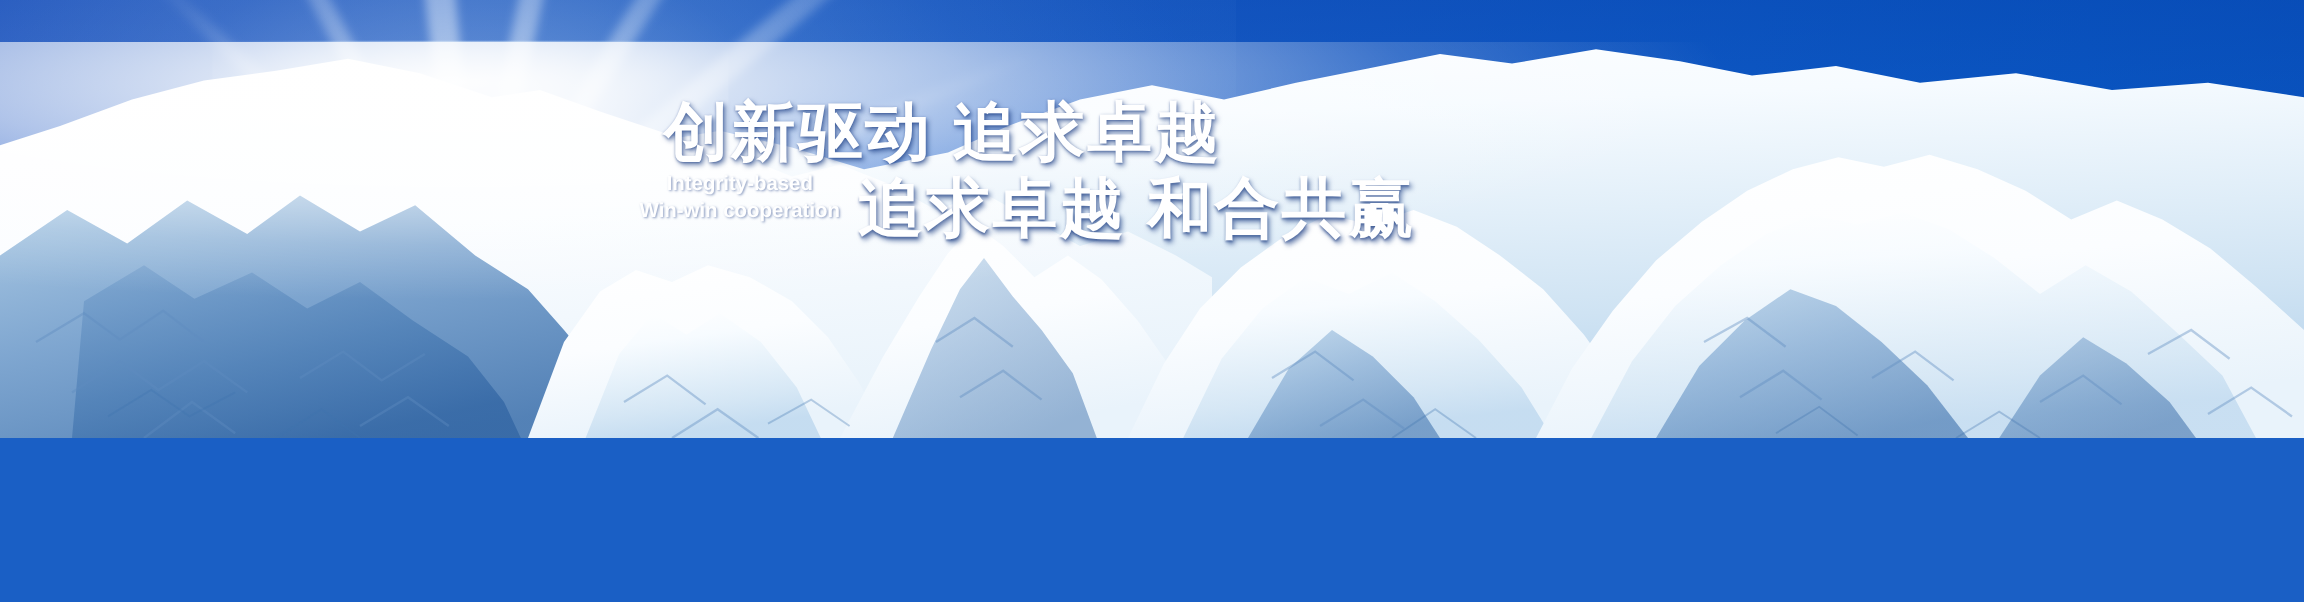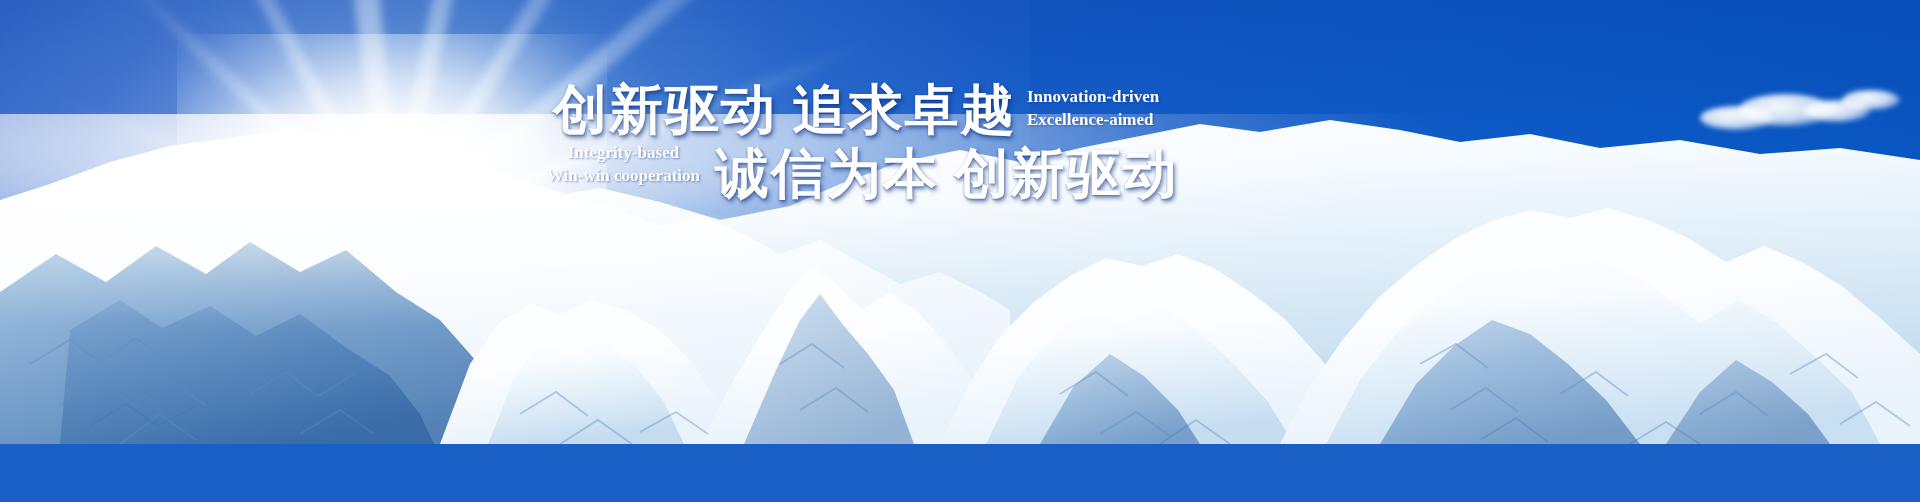--- a/index.html
+++ b/index.html
@@ -7,23 +7,22 @@
   html, body {
     width:1920px; height:502px;
     overflow:hidden;
     background:#1a5fc5;
     font-family:"Liberation Sans", sans-serif;
   }
 
   #banner {
     position:relative;
     width:1920px;
-    height:444px;
+    height:365px;
     overflow:hidden;
-    font-family:Liberation Serif, serif;
   }
 
   
   .sky {
     position:absolute; inset:0;
     background:
       linear-gradient(100deg,
         #2f62c9 0%,
         #2a63ca 12%,
         #2566cc 24%,
@@ -290,26 +289,22 @@
       </g>
 
       <rect x="0" y="0" width="1920" height="330" fill="url(#sunWash)"></rect>
     </svg>
   </div>
 
   <div class="text-layer">
 
     <div class="cn-line" id="cn-line-1">创新驱动  追求卓越</div>
 
-    <div class="en-block" id="en-block-right">
-      <div>Innovation-driven</div>
-      <div>Excellence-aimed</div>
-    </div>
 
     <div class="en-block" id="en-block-left">
       <div>Integrity-based</div>
       <div>Win-win cooperation</div>
     </div>
 
-    <div class="cn-line" id="cn-line-2">诚信为本  创新驱动</div>
+    <div class="cn-line" id="cn-line-2">追求卓越  和合共赢</div>
   </div>
 
 </div>
 
 </body></html>

